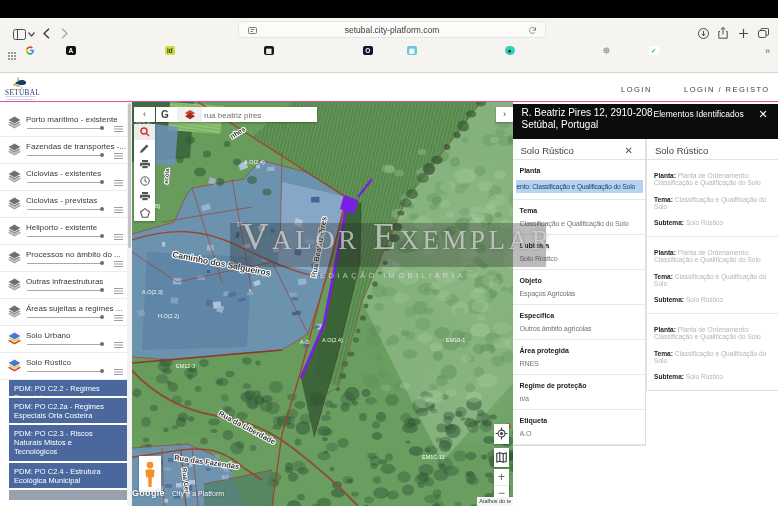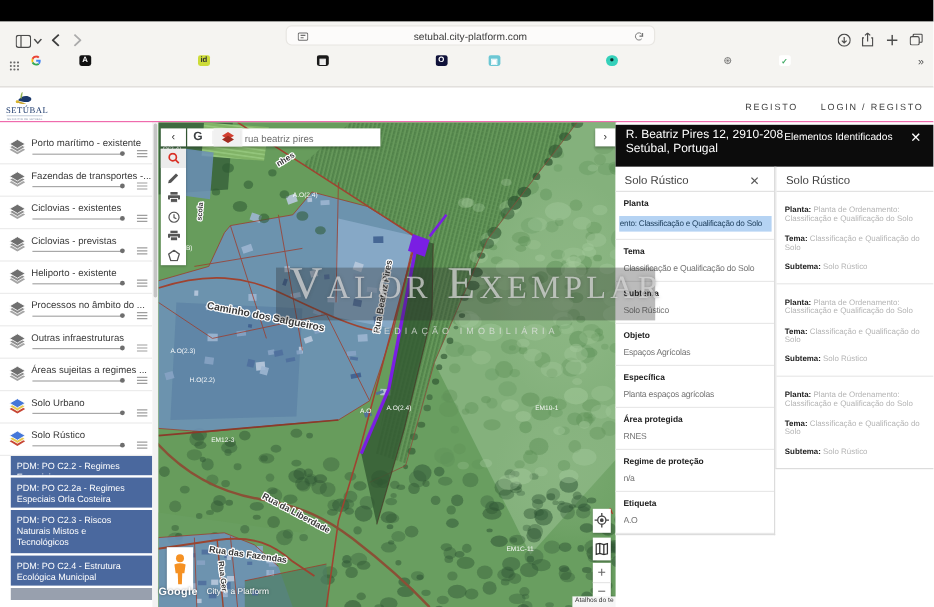--- a/index.html
+++ b/index.html
@@ -189,21 +189,21 @@
 <div class="abs" id="appheader">
   <svg style="position:absolute;left:4px;top:2px" width="44" height="26" viewBox="0 0 44 26">
     <path d="M11 8.5 C13.5 4.5 19 4 21.5 6.2 C23 7.7 21.5 10 18.5 10 C15.5 10 12.5 9.3 11 8.5Z" fill="#1d3a6d"></path>
     <path d="M10.5 9 C12.5 10 16 10.8 18 11.3 C14.5 12.2 11 11.3 10 9.6Z" fill="#c9a227"></path>
     <path d="M13.2 7.2 C12.8 4.8 13.6 2.2 14.8 1.4 C14.9 3.4 14.3 5.6 13.9 7.2Z" fill="#8faf4e"></path>
     <circle cx="10.3" cy="9.8" r="1.2" fill="#d9b52e"></circle>
     <text x="1" y="19.5" font-family="Liberation Serif, serif" font-size="7.2" letter-spacing="0.4" fill="#1d3a6d">SETÚBAL</text>
     <rect x="1.5" y="21.3" width="30" height="0.5" fill="#9aa9c0"></rect>
     <text x="2" y="24.6" font-family="Liberation Sans, sans-serif" font-size="2" fill="#7a8aa5" letter-spacing="0.3">MUNICÍPIO DE SETÚBAL</text>
   </svg>
-  <span class="navlink" style="left:621px">REGISTO</span>
+  <span class="navlink" style="left:621px">LOGIN</span>
   <span class="navlink" style="left:684px">LOGIN / REGISTO</span>
 </div>
 
 <div class="abs" id="sidebar">
   <div id="slist">
 <div class="srow">
   <div class="sic"><svg width="15" height="16" viewBox="0 0 15 16">
             <path d="M7.5 6 1 9.8 7.5 13.6 14 9.8Z" fill="#a5a5a5"></path>
             <path d="M7.5 3.8 1 7.6 7.5 11.4 14 7.6Z" fill="#8d8d8d" stroke="#fff" stroke-width="0.7"></path>
             <path d="M7.5 1.2 1 5 7.5 8.8 14 5Z" fill="#6f6f6f" stroke="#fff" stroke-width="0.7"></path>
@@ -993,21 +993,21 @@
 <div class="fg">
       <div class="fl">Subtema</div>
       <div class="fv">Solo Rústico</div>
     </div>
 <div class="fg">
       <div class="fl">Objeto</div>
       <div class="fv">Espaços Agrícolas</div>
     </div>
 <div class="fg">
       <div class="fl">Específica</div>
-      <div class="fv">Planta espaços agrícolas</div>
+      <div class="fv">Outros âmbito agrícolas</div>
     </div>
 <div class="fg">
       <div class="fl">Área protegida</div>
       <div class="fv">RNES</div>
     </div>
 <div class="fg">
       <div class="fl">Regime de proteção</div>
       <div class="fv">n/a</div>
     </div>
 <div class="fg">

